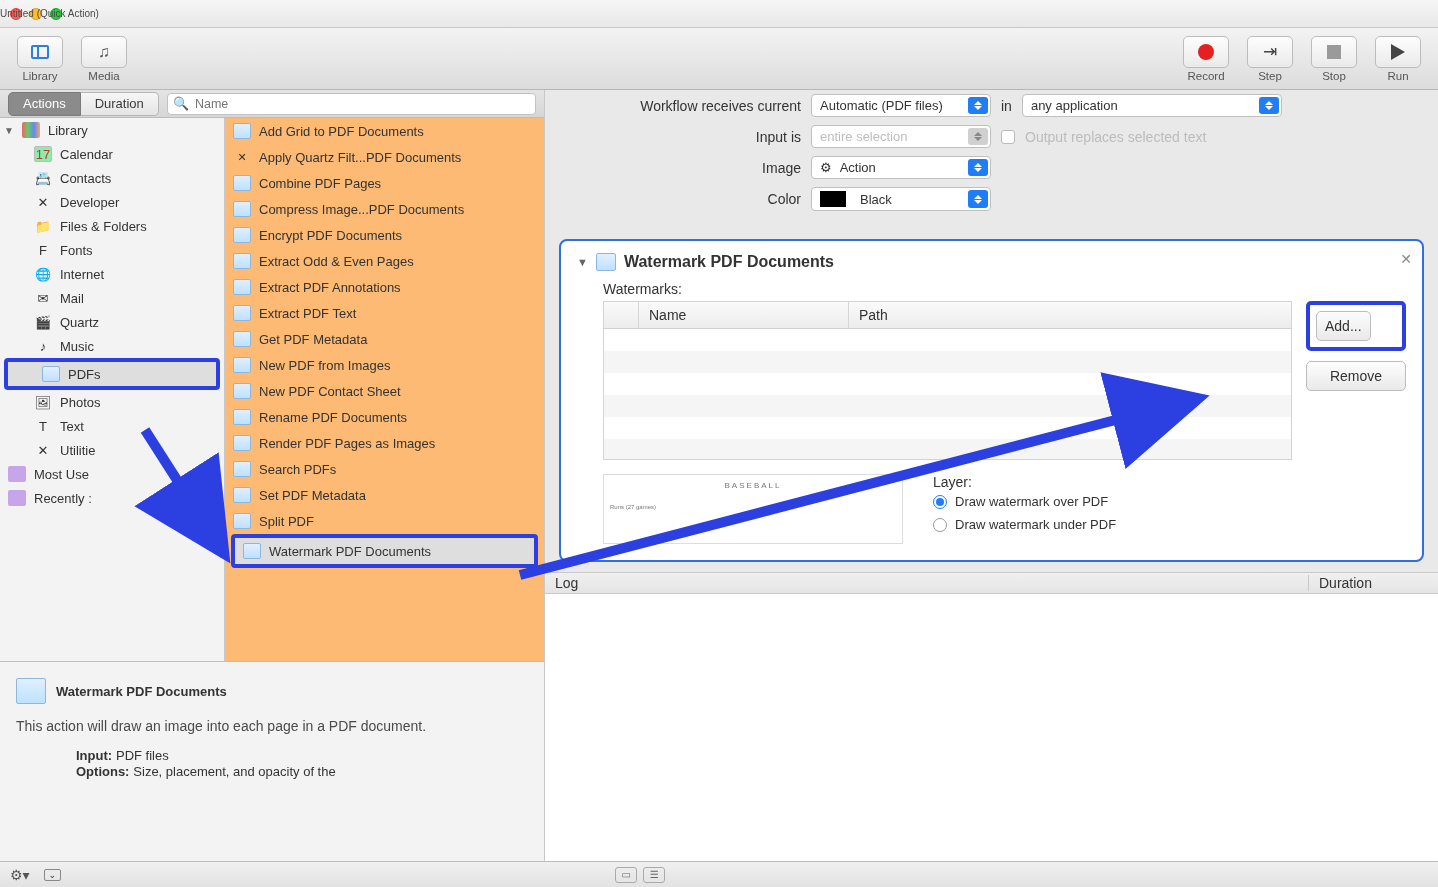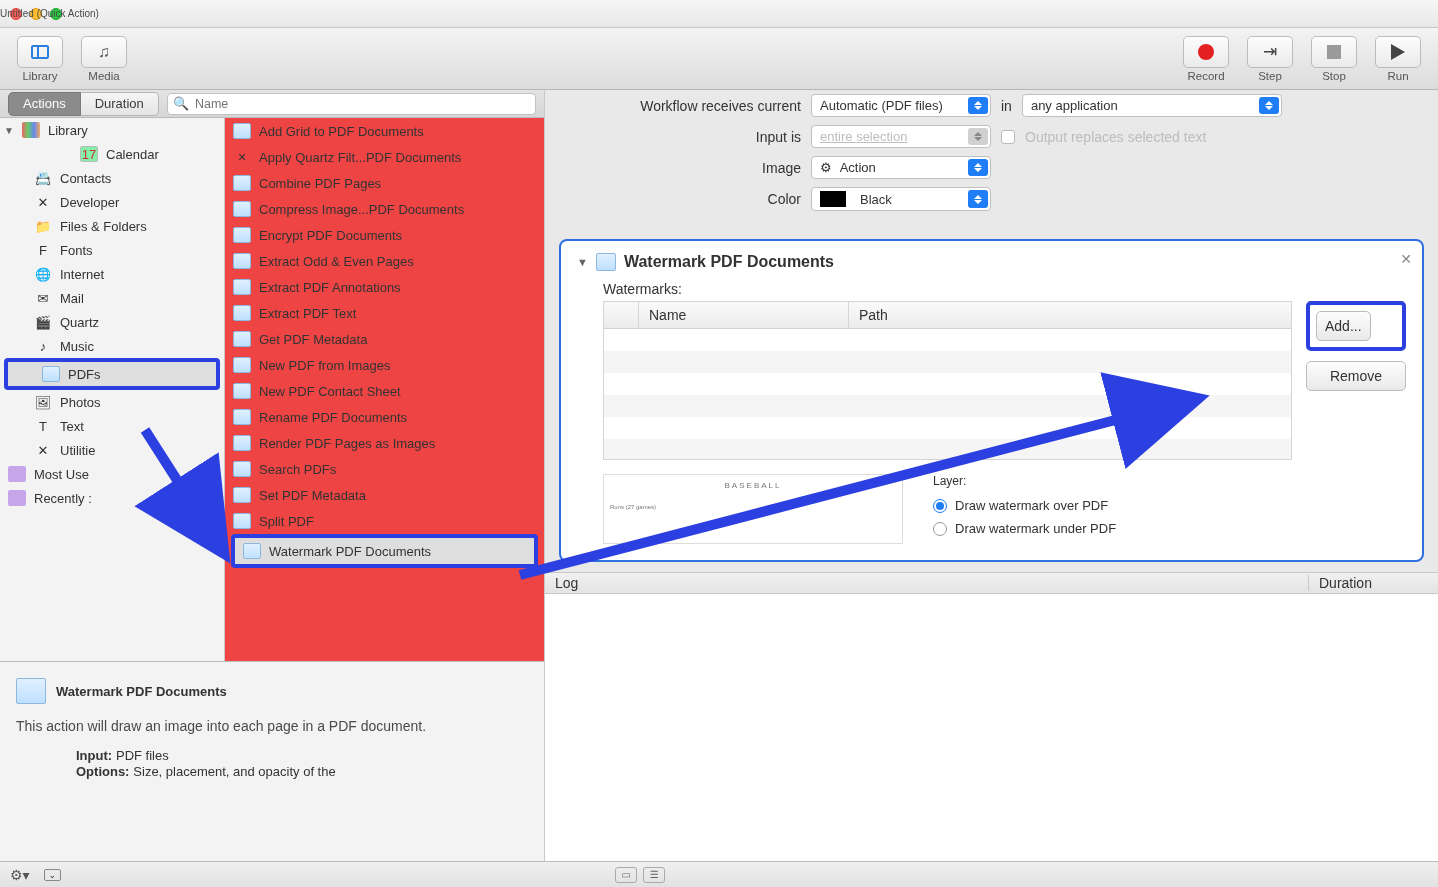--- a/index.html
+++ b/index.html
@@ -41,36 +41,36 @@
 .tab.active{background:#8b8b8b;color:#fff;border-color:#7a7a7a;}
 .tab:first-child{border-radius:5px 0 0 5px;}
 .tab:last-child{border-radius:0 5px 5px 0;border-left:none;}
 .search{flex:1;margin:0 8px;height:22px;border:1px solid #c2c2c2;border-radius:4px;background:#fff;display:flex;align-items:center;padding:0 6px;gap:5px;}
 .search input{border:none;outline:none;flex:1;font-size:12.5px;color:#888;}
 .search .mag{color:#8e8e8e;font-size:13px;}
 
 
 .leftcols{display:flex;flex:1;min-height:0;}
 .col-lib{width:225px;border-right:1px solid #c8c8c8;background:#f3f3f3;overflow:auto;}
-.col-actions{flex:1;background:#ef4444;overflow:auto;position:relative;}
+.col-actions{flex:1;background:#fdba74;overflow:auto;position:relative;}
 
 .librow{display:flex;align-items:center;gap:8px;padding:4px 8px 4px 14px;font-size:14px;color:#333;}
 .librow.root{padding-left:4px;font-weight:500;}
 .librow .disclose{width:10px;display:inline-block;font-size:10px;color:#666;}
 .librow .ic{width:18px;height:16px;display:inline-flex;align-items:center;justify-content:center;font-size:13px;}
 .librow.selected{background:#dedede;}
 .lib-box{border:4px solid #2c3fe0;border-radius:4px;padding:0;margin:0px 4px;}
 .lib-box .librow{padding-left:34px;}
 
 .actionrow{display:flex;align-items:center;gap:8px;padding:5px 8px;font-size:14px;color:#333;}
 .actionrow .aicon{width:18px;height:16px;display:inline-flex;align-items:center;justify-content:center;font-size:11px;}
 .actionrow.selected{background:#dedede;}
 .action-box{border:4px solid #2c3fe0;border-radius:4px;margin:0 6px;}
 
-.ic-cal{background:#86efac;border:1px solid #bbb;border-radius:2px;color:#c33;font-size:10px;margin-left:46px;}
+.ic-cal{background:#86efac;border:1px solid #bbb;border-radius:2px;color:#c33;font-size:10px;}
 .ic-pdf{background:linear-gradient(#e0f0ff,#bfe0ff);border:1px solid #8cb8e0;border-radius:2px;}
 
 
 .descpanel{height:200px;border-top:1px solid #bfbfbf;background:#f3f3f3;padding:16px 16px;overflow:auto;position:relative;}
 .descpanel h2{font-size:21px;font-weight:700;margin-bottom:12px;display:flex;align-items:center;gap:10px;}
 .descpanel p{color:#4a4a4a;font-size:14px;line-height:1.5;margin-bottom:10px;}
 .descpanel .kv{font-size:14px;color:#333;}
 .descpanel .kv b{font-weight:700;}
 
 
@@ -105,21 +105,21 @@
 .thead .th:first-child{width:35px;border-right:1px solid #d6d6d6;}
 .thead .th.name{width:210px;}
 .thead .th.path{flex:1;border-right:none;}
 .tbody{height:130px;background:repeating-linear-gradient(#fff,#fff 22px,#f5f5f5 22px,#f5f5f5 44px);}
 .wmbtns{display:flex;flex-direction:column;gap:10px;width:100px;}
 .wmbtns button{background:linear-gradient(#fdfdfd,#e9e9e9);border:1px solid #bcbcbc;border-radius:5px;padding:6px 8px;font-size:14px;color:#333;}
 .addbox{border:4px solid #2c3fe0;border-radius:5px;padding:6px;}
 
 .layerzone{display:flex;gap:30px;margin-top:14px;padding-left:26px;}
 .preview{width:300px;height:70px;background:#fff;border:1px solid #ddd;font-size:8px;color:#777;padding:6px;}
-.layergroup .ll{font-size:12px;color:#333;margin-bottom:10px;}
+.layergroup .ll{font-size:14px;color:#333;margin-bottom:4px;}
 .radio-row{display:flex;align-items:center;gap:8px;margin-bottom:8px;}
 .radio{width:14px;height:14px;border-radius:50%;border:1px solid #999;display:inline-flex;align-items:center;justify-content:center;}
 .radio.checked{border-color:#1f7ef5;}
 .radio.checked::after{content:"";width:8px;height:8px;border-radius:50%;background:#1f7ef5;}
 
 
 .logbar{display:flex;background:linear-gradient(#f0f0f0,#e4e4e4);border-top:1px solid #c8c8c8;border-bottom:1px solid #c8c8c8;height:22px;align-items:center;margin-top:10px;}
 .logbar .lh{flex:1;padding:0 10px;font-size:14px;color:#333;}
 .logbar .lh.dur{width:130px;flex:none;border-left:1px solid #c8c8c8;}
 .logbody{flex:1;background:#fff;}
@@ -367,21 +367,21 @@
             <span class="caret"></span>
           </div>
         <span class="inword">in</span>
         <div class="sel" style="min-width:260px;">
             <span>any application</span>
             <span class="caret"></span>
           </div>
       </div>
       <div class="cfgrow">
         <div class="lab">Input is</div>
-        <div class="sel disabled gray" style="min-width:180px;text-decoration:underline;">
+        <div class="sel disabled gray" style="min-width:180px;">
             <span>entire selection</span>
             <span class="caret"></span>
           </div>
         <span class="checkbox"></span>
         <span class="checklabel">Output replaces selected text</span>
       </div>
       <div class="cfgrow">
         <div class="lab">Image</div>
         <div class="sel" style="min-width:180px;">
             <span>⚙</span>

